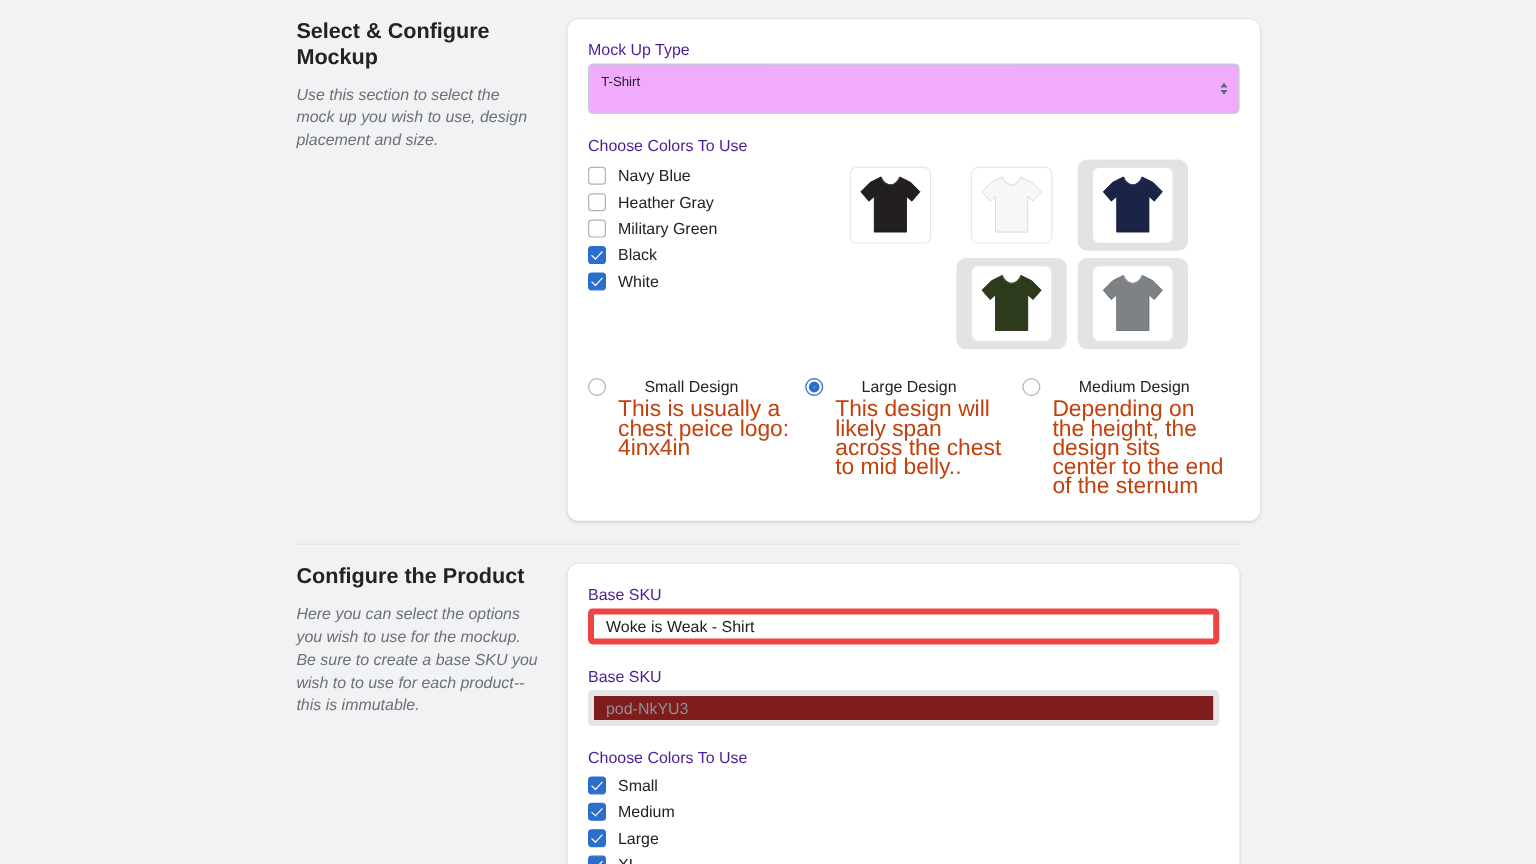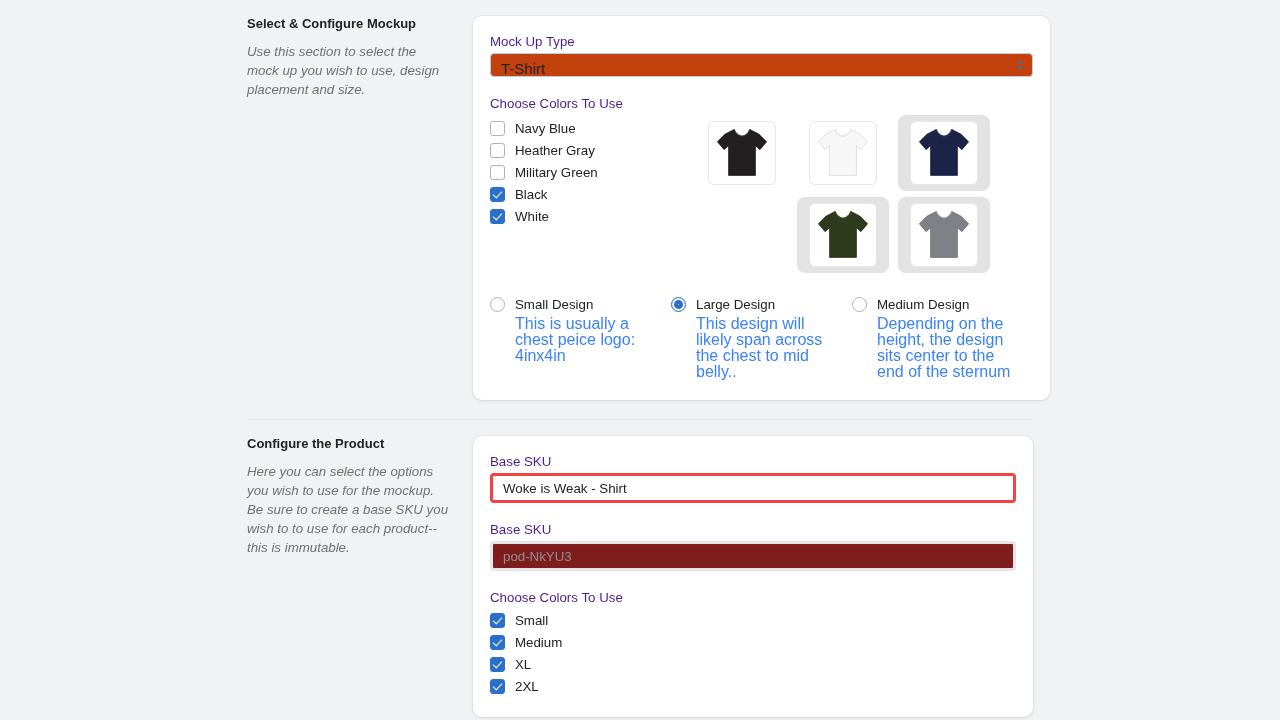--- a/index.html
+++ b/index.html
@@ -28,21 +28,21 @@
     display: flex;
     align-items: flex-start;
     padding-top: 16px;
   }
   .section-aside {
     width: 226px;
     flex: 0 0 226px;
     padding-right: 24px;
   }
   .section-title {
-    font-size: 13px;
+    font-size: 18px;
     font-weight: bold;
     color: #202223;
     margin: 0 0 11px 0;
     letter-spacing: 0;
   }
   .section-desc {
     font-size: 13.3px;
     line-height: 19px;
     color: #6d7175;
     margin: 0;
@@ -70,25 +70,25 @@
     display: block;
   }
   .field-label.spaced { margin-top: 19px; }
 
   .select-wrap {
     position: relative;
     width: 100%;
   }
   .select-box {
     width: 100%;
-    height: 24px;
+    height: 42px;
     border: 1px solid #c4cdd5;
     border-radius: 4px;
-    background: #c2410c;
-    font-size: 15px;
+    background: #f0abfc;
+    font-size: 11px;
     color: #202223;
     padding: 0 30px 0 10px;
     line-height: 30px;
     box-shadow: inset 0 1px 0 rgba(99,115,129,0.05);
   }
   .select-arrows {
     position: absolute;
     right: 10px; top: 50%;
     transform: translateY(-50%);
     display: flex; flex-direction: column;
@@ -100,21 +100,21 @@
     width: 0; height: 0;
     border-left: 3.5px solid transparent;
     border-right: 3.5px solid transparent;
   }
   .select-arrows .up { border-bottom: 4px solid #5c6975; }
   .select-arrows .down { border-top: 4px solid #5c6975; }
 
   .text-input {
     width: 100%;
     height: 30px;
-    border: 3px solid #ef4444;
+    border: 5px solid #ef4444;
     border-radius: 4px;
     background: #ffffff;
     font-size: 13.3px;
     color: #202223;
     padding: 0 10px;
     line-height: 28px;
     font-family: "Liberation Sans", sans-serif;
     box-shadow: inset 0 1px 0 rgba(99,115,129,0.05);
   }
   .text-input.disabled {
@@ -156,40 +156,40 @@
     font-size: 13.3px;
     color: #202223;
   }
 
   
   .radio-group {
     display: flex;
     margin-top: 24px;
   }
   .radio-col { width: 181px; padding-right: 10px; }
-  .radio-head { display: flex; align-items: center; }
+  .radio-head { display: flex; align-items: center; gap: 22px; }
   .rbox {
     width: 15px; height: 15px;
     border-radius: 50%;
     border: 1.3px solid #aeb4b9;
     background: #ffffff;
     flex: 0 0 15px;
     margin-right: 10px;
     position: relative;
   }
   .rbox.selected {
     border: 1.3px solid #2c6ecb;
     background: #ffffff;
     box-shadow: inset 0 0 0 2px #ffffff, inset 0 0 0 6px #2c6ecb;
   }
   .radio-label { font-size: 13.3px; color: #202223; }
   .radio-help {
-    font-size: 16px;
+    font-size: 19px;
     line-height: 16px;
-    color: #3b82f6;
+    color: #c2410c;
     margin: 4px 0 0 25px;
   }
 
   
   .swatch-area {
     position: relative;
     margin-left: 0;
     width: 302px;
     flex: 0 0 302px;
   }
@@ -382,20 +382,24 @@
           <div class="choice-row">
             <span class="cbox checked"></span>
             <span class="choice-label">Small</span>
           </div>
           <div class="choice-row">
             <span class="cbox checked"></span>
             <span class="choice-label">Medium</span>
           </div>
           <div class="choice-row">
             <span class="cbox checked"></span>
+            <span class="choice-label">Large</span>
+          </div>
+          <div class="choice-row">
+            <span class="cbox checked"></span>
             <span class="choice-label">XL</span>
           </div>
           <div class="choice-row">
             <span class="cbox checked"></span>
             <span class="choice-label">2XL</span>
           </div>
 
         </div>
 
       </div>

